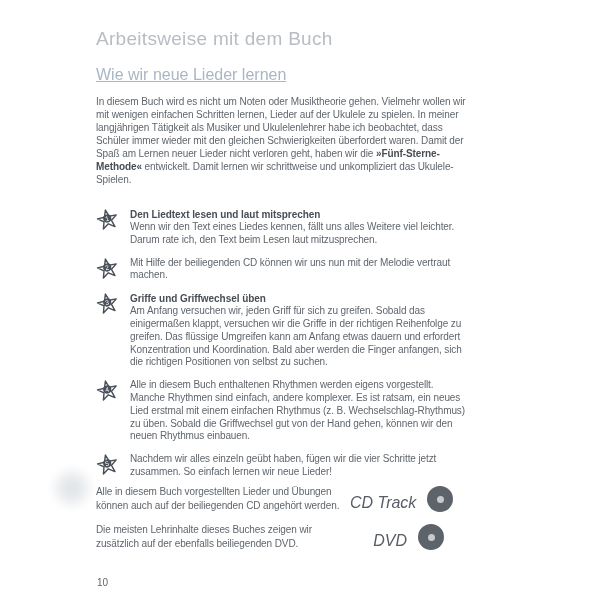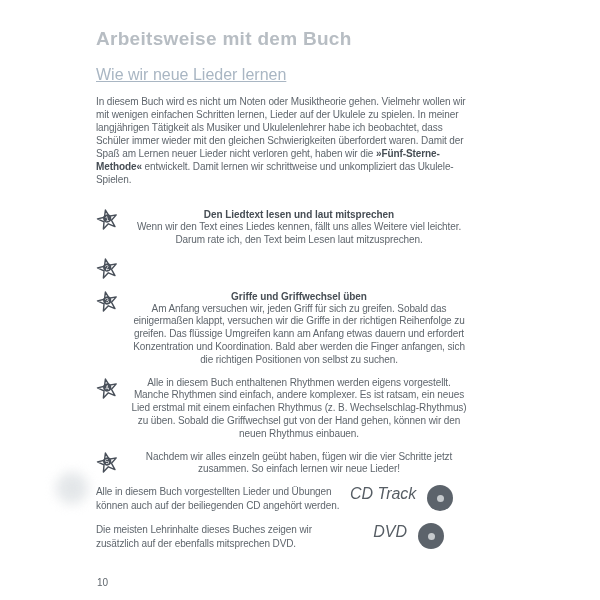--- a/index.html
+++ b/index.html
@@ -15,49 +15,49 @@
   
   .smudge {
     position: absolute; left: 56px; top: 472px; width: 32px; height: 32px;
     background: #dde1e4; border-radius: 50%; filter: blur(6px); opacity: .8;
   }
 
   .content {
     position: absolute; left: 96px; top: 28px; width: 378px;
   }
   .title {
-    font-size: 19px; font-weight: 700; letter-spacing: .3px;
+    font-size: 19px; font-weight: 400; letter-spacing: .3px;
     color: #b7bdc3; line-height: 22px; margin: 0 0 18px 0;
   }
   .subtitle {
     font-size: 16px; font-weight: 400; color: #a9b6c3;
     line-height: 14px; margin: 0 0 13px 0; text-decoration: underline;
   }
   .intro {
     font-size: 10px; line-height: 13px; color: #5f666d;
     letter-spacing: -0.1px; margin: 12px 0 22px 0;
   }
   .intro b { color: #474e55; }
 
   .steps { width: 378px; }
-  .step { display: flex; margin-bottom: 10px; text-align: center; }
+  .step { display: flex; margin-bottom: 10px; }
   .star-wrap { width: 34px; flex: 0 0 34px; padding-top: 0; }
   .star-svg { display: block; }
   .step-text { width: 338px; }
   .step-heading {
     font-size: 10px; font-weight: 700; color: #474e55;
     line-height: 13px; letter-spacing: -0.05px;
   }
   .step-body {
     font-size: 10px; color: #5f666d; line-height: 12.8px;
     letter-spacing: -0.1px;
   }
 
   .media-notes { position: absolute; left: 96px; top: 485px; width: 348px; }
-  .media-note { display: flex; align-items: flex-start; margin-bottom: 11px; }
+  .media-note { display: flex; align-items: flex-end; margin-bottom: 11px; }
   .note-text {
     width: 254px; flex: 0 0 254px; font-size: 10px; color: #5f666d;
     line-height: 13.5px; letter-spacing: -0.1px;
   }
   .note-label {
     margin-left: auto; font-size: 16px; color: #565d64; white-space: nowrap; font-style: italic;
   }
   .disc {
     width: 26px; height: 26px; border-radius: 50%;
     background: #5c636b; margin-left: 11px; flex: 0 0 26px;
@@ -105,20 +105,21 @@
         <span class="star-wrap">
           <svg class="star-svg" width="23" height="23" viewBox="0 0 24 24">
             <g transform="rotate(-12 12 12.4)">
               <path d="M12 1.9 L14.47 9 L22 9.2 L16 13.7 L18.17 20.9 L12 16.6 L5.83 20.9 L8 13.7 L2 9.2 L9.53 9 Z" fill="#ffffff" stroke="#49505a" stroke-width="1.5" stroke-linejoin="round"></path>
               <circle cx="12" cy="10.9" r="4.3" fill="#49505a"></circle>
               <text x="12" y="13.4" text-anchor="middle" font-size="7" fill="#ffffff">2</text>
             </g>
           </svg>
         </span>
         <div class="step-text">
+          <div class="step-body">Mit Hilfe der beiliegenden CD können wir uns nun mit der Melodie vertraut machen.</div>
         </div>
       </div>
 
       <div class="step">
         <span class="star-wrap">
           <svg class="star-svg" width="23" height="23" viewBox="0 0 24 24">
             <g transform="rotate(-12 12 12.4)">
               <path d="M12 1.9 L14.47 9 L22 9.2 L16 13.7 L18.17 20.9 L12 16.6 L5.83 20.9 L8 13.7 L2 9.2 L9.53 9 Z" fill="#ffffff" stroke="#49505a" stroke-width="1.5" stroke-linejoin="round"></path>
               <circle cx="12" cy="10.9" r="4.3" fill="#49505a"></circle>
               <text x="12" y="13.4" text-anchor="middle" font-size="7" fill="#ffffff">3</text>
@@ -166,21 +167,21 @@
 
   <div class="media-notes">
     <div class="media-note">
       <div class="note-text">Alle in diesem Buch vorgestellten Lieder und Übungen können auch auf der beiliegenden CD angehört werden.</div>
       <div class="note-label">CD Track</div>
       <span class="disc">
           <span class="disc-hole"></span>
         </span>
     </div>
     <div class="media-note">
-      <div class="note-text">Die meisten Lehrinhalte dieses Buches zeigen wir zusätzlich auf der ebenfalls mitsprechen DVD.</div>
+      <div class="note-text">Die meisten Lehrinhalte dieses Buches zeigen wir zusätzlich auf der ebenfalls beiliegenden DVD.</div>
       <div class="note-label">DVD</div>
       <span class="disc">
           <span class="disc-hole"></span>
         </span>
     </div>
   </div>
 
   <div class="page-number">10</div>
 
 </div>

